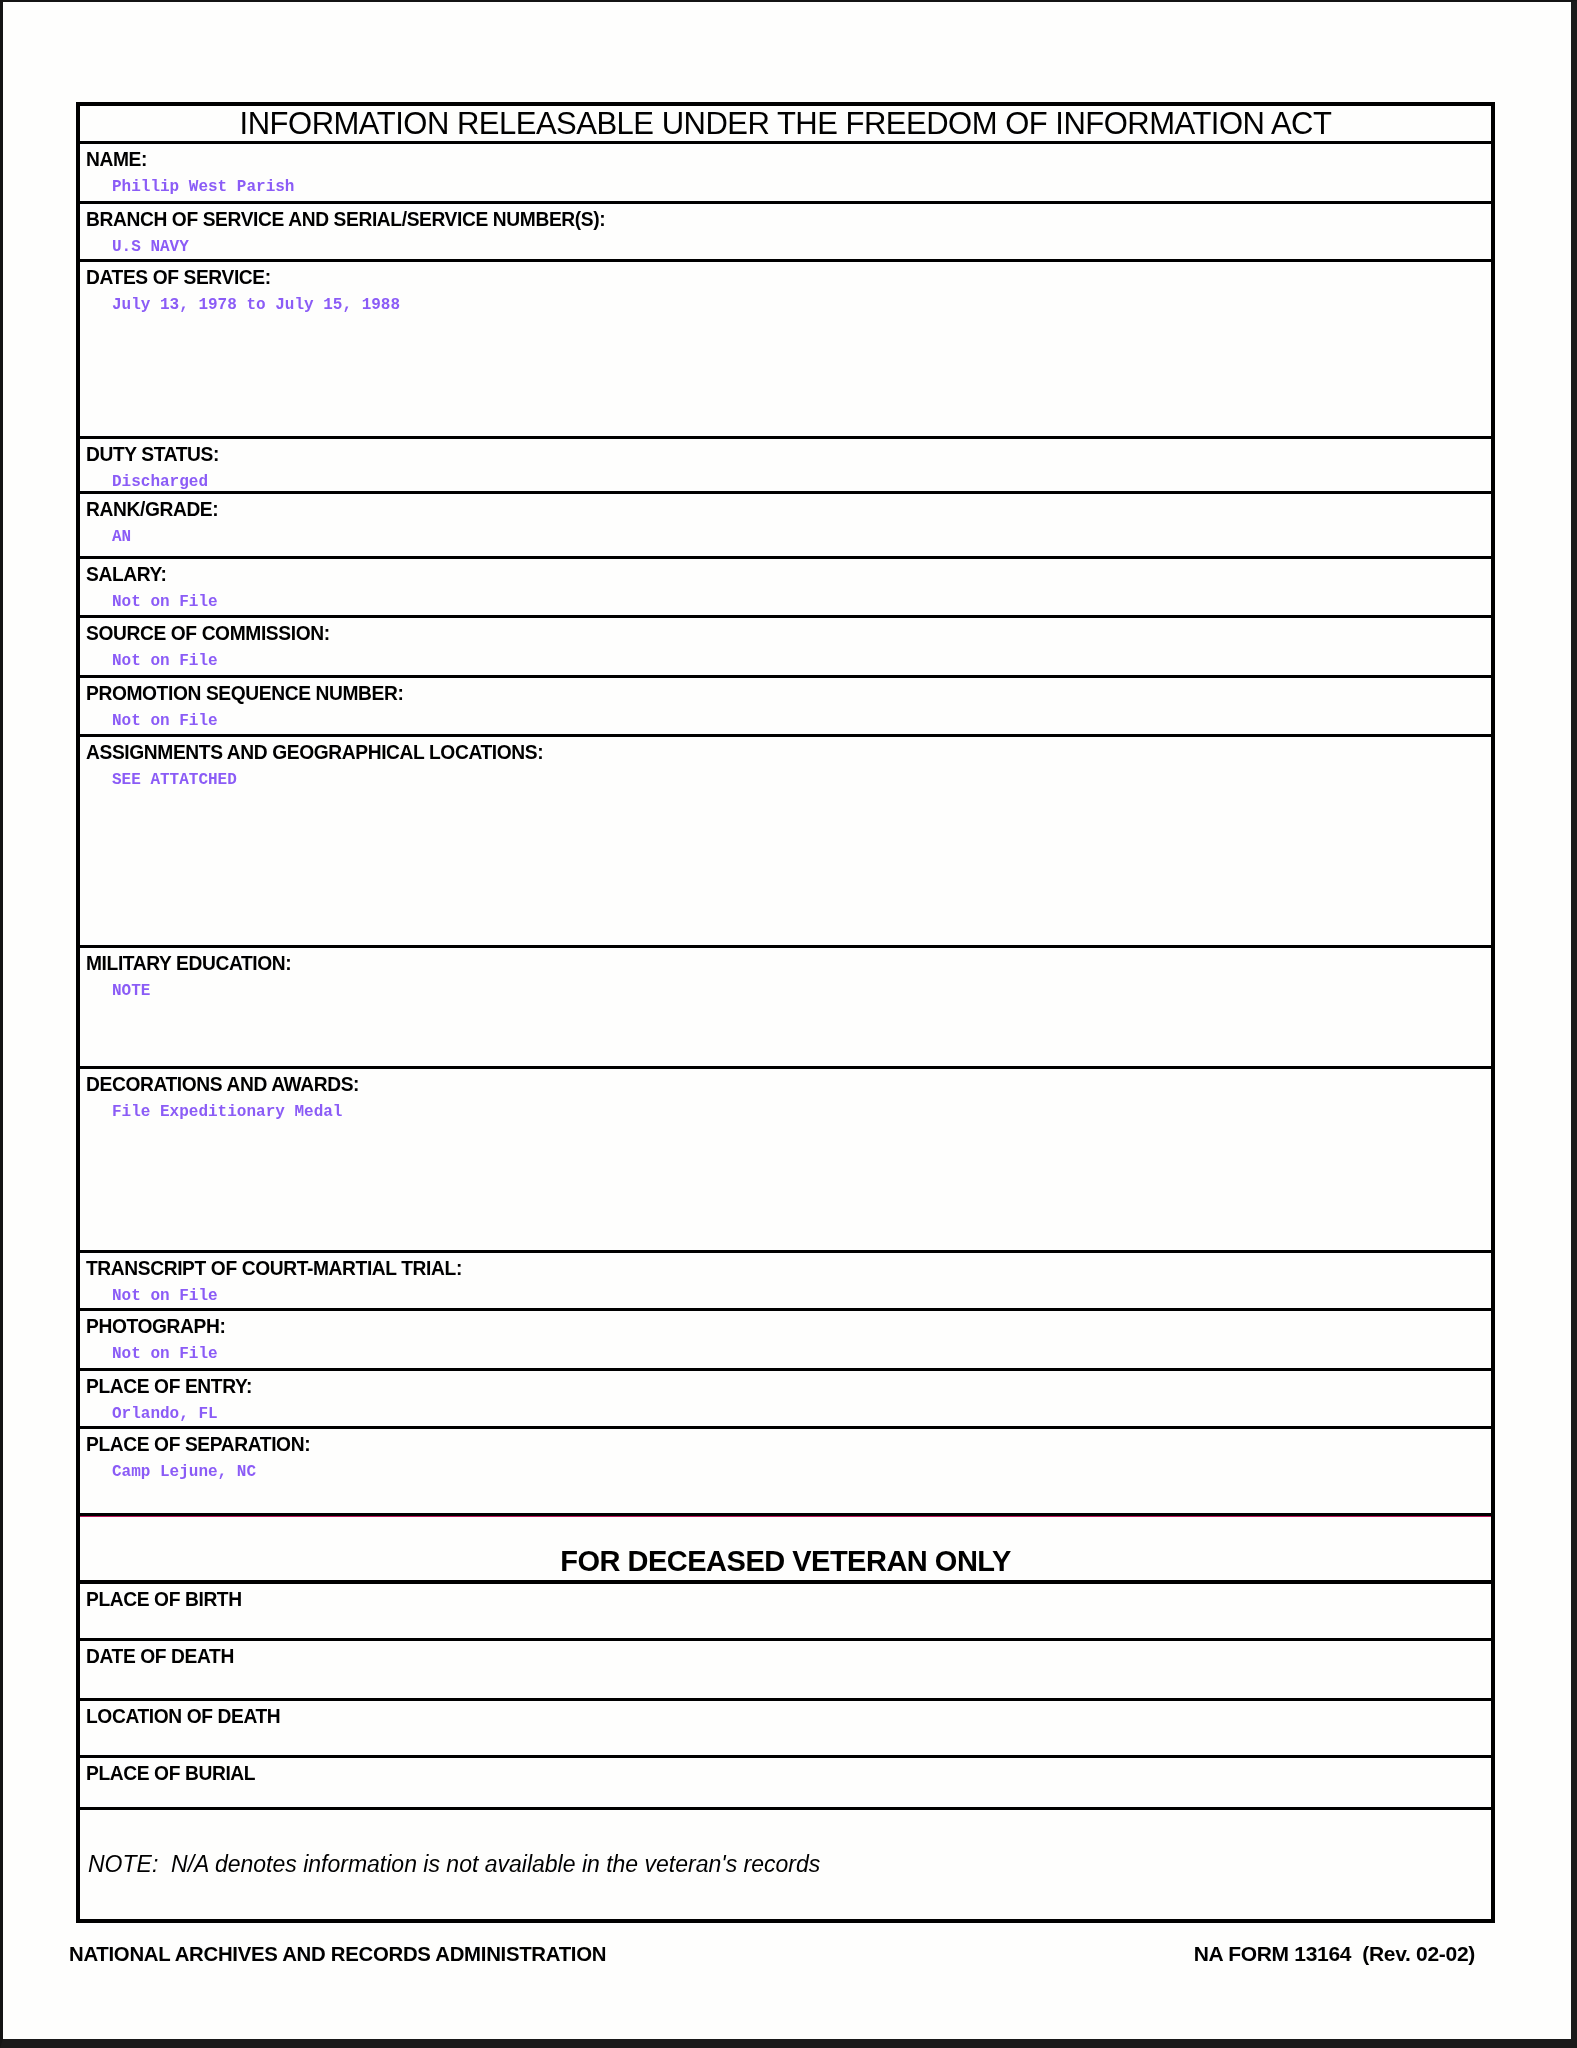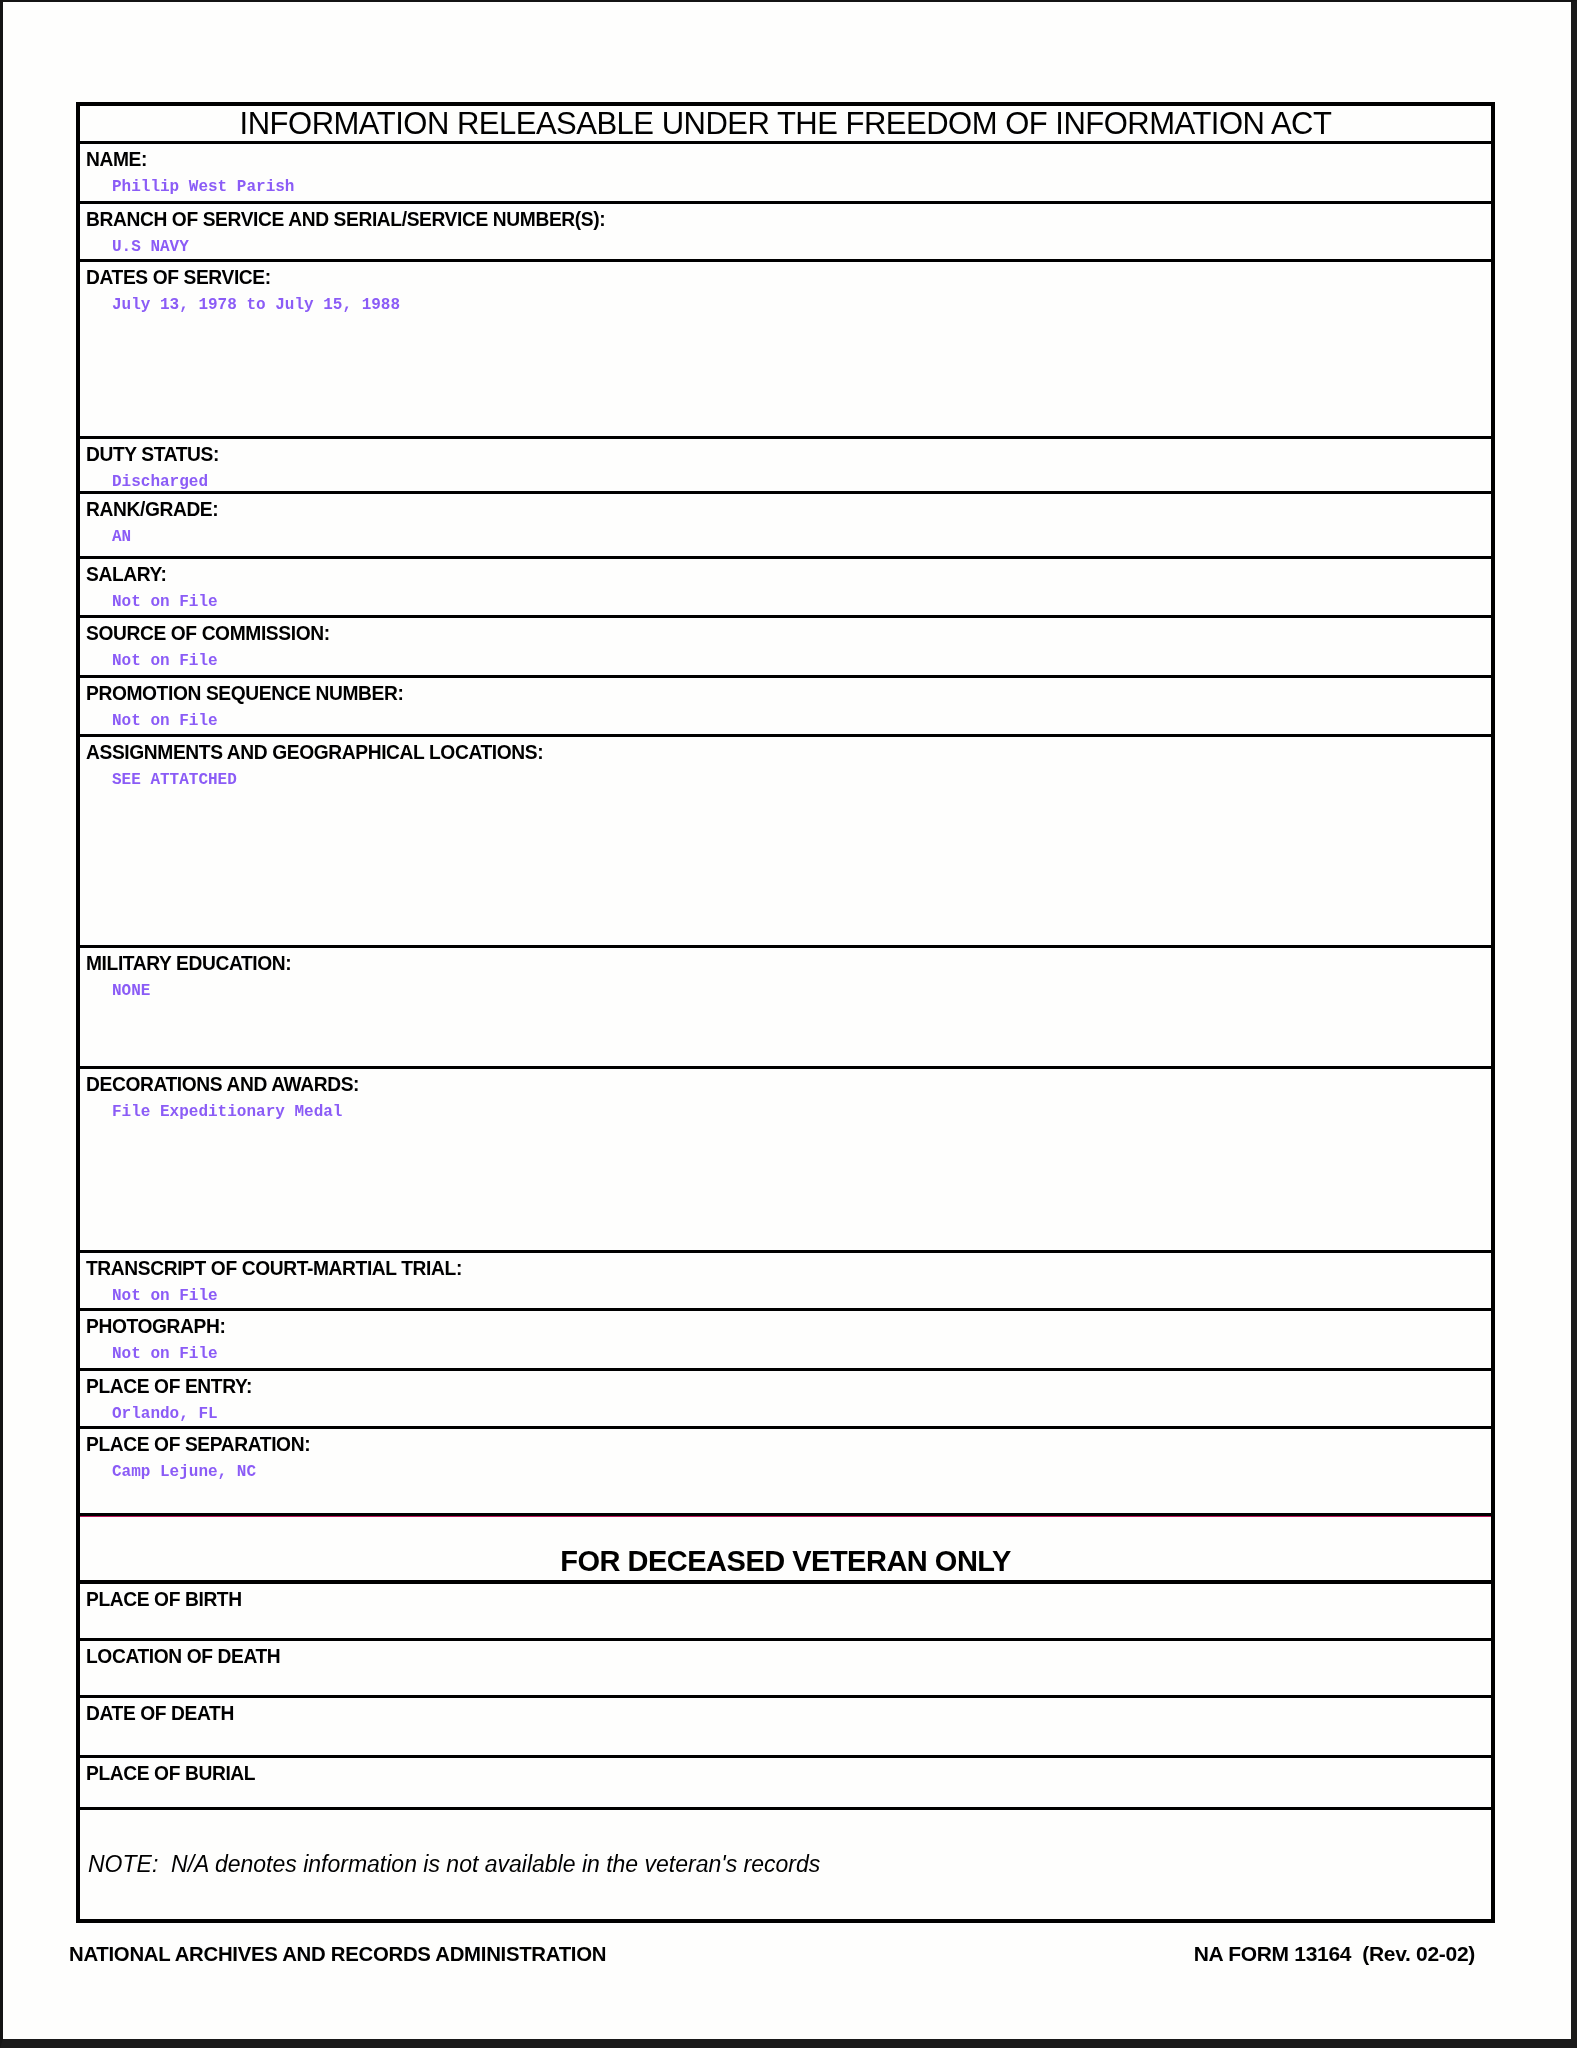--- a/index.html
+++ b/index.html
@@ -175,21 +175,21 @@
       <span class="field-value">Not on File</span>
     </div>
 
     <div class="row" style="height:211px">
       <span class="field-label">ASSIGNMENTS AND GEOGRAPHICAL LOCATIONS:</span>
       <span class="field-value">SEE ATTATCHED</span>
     </div>
 
     <div class="row" style="height:121px">
       <span class="field-label">MILITARY EDUCATION:</span>
-      <span class="field-value">NONE</span>
+      <span class="field-value">NOTE</span>
     </div>
 
     <div class="row" style="height:184px">
       <span class="field-label">DECORATIONS AND AWARDS:</span>
       <span class="field-value">File Expeditionary Medal</span>
     </div>
 
     <div class="row" style="height:58px">
       <span class="field-label">TRANSCRIPT OF COURT-MARTIAL TRIAL:</span>
       <span class="field-value">Not on File</span>
@@ -212,27 +212,27 @@
 
     <div class="row section-head-row">
       <span>FOR DECEASED VETERAN ONLY</span>
     </div>
 
     <div class="row" style="height:57px">
       <span class="field-label">PLACE OF BIRTH</span>
       <span class="field-value"></span>
     </div>
 
+    <div class="row" style="height:60px">
+      <span class="field-label">DATE OF DEATH</span>
+      <span class="field-value"></span>
+    </div>
+
     <div class="row" style="height:57px">
       <span class="field-label">LOCATION OF DEATH</span>
-      <span class="field-value"></span>
-    </div>
-
-    <div class="row" style="height:60px">
-      <span class="field-label">DATE OF DEATH</span>
       <span class="field-value"></span>
     </div>
 
     <div class="row" style="height:52px">
       <span class="field-label">PLACE OF BURIAL</span>
       <span class="field-value"></span>
     </div>
 
     <div class="row note-row">
       <span>NOTE:  N/A denotes information is not available in the veteran's records</span>

